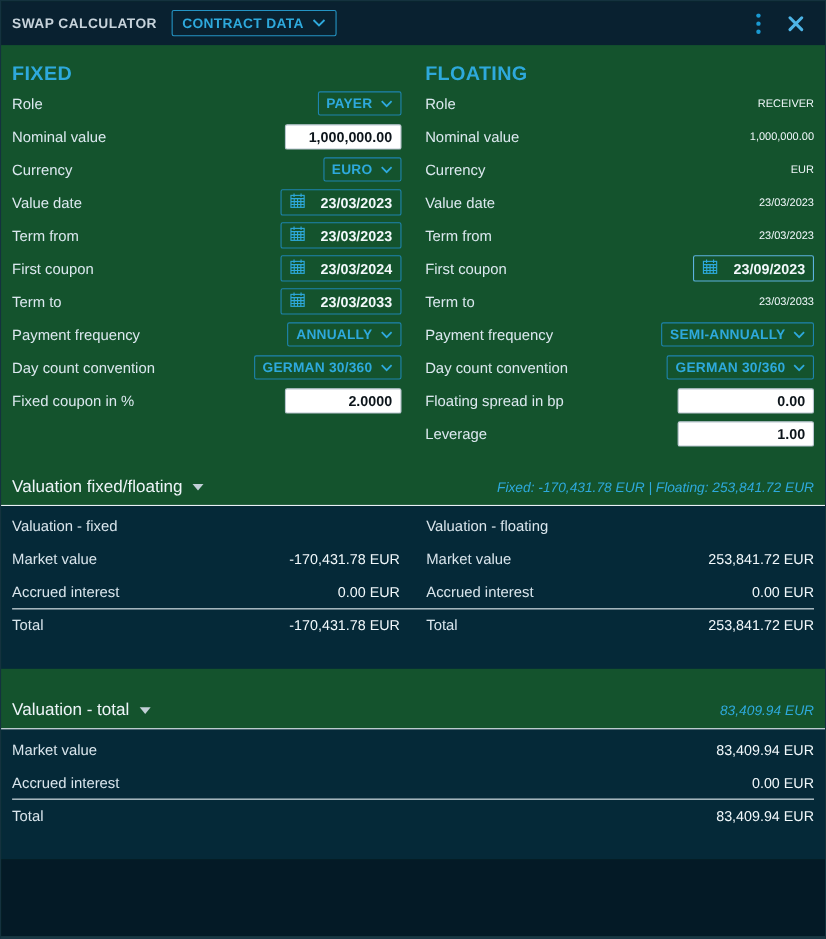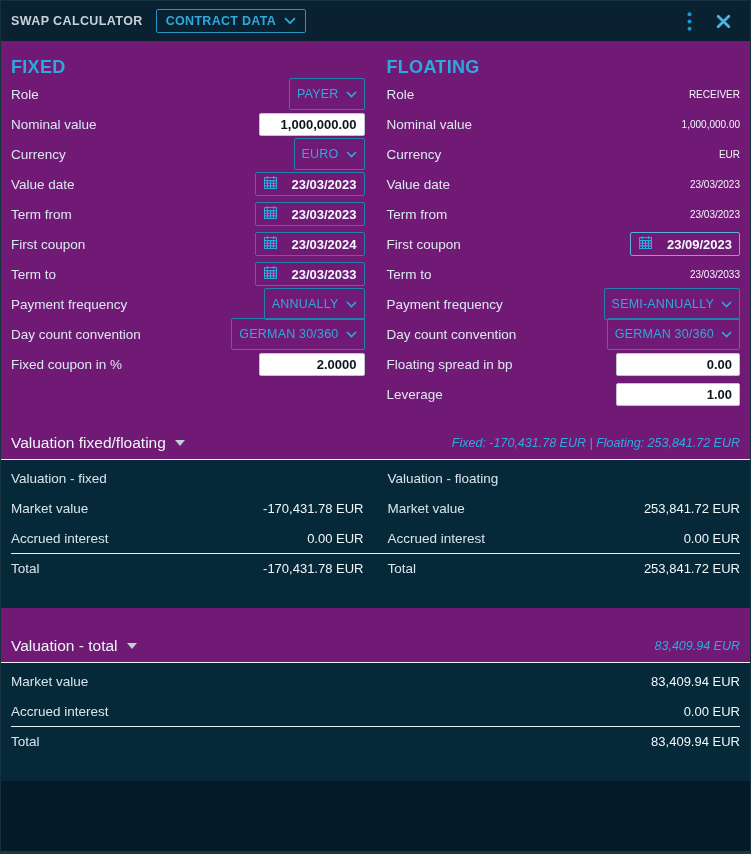--- a/index.html
+++ b/index.html
@@ -6,21 +6,21 @@
   html,body { width: 751px; height: 854px; }
   body {
     font-family: "Liberation Sans", sans-serif;
     background: #041a26;
     color: #e8f1f6;
     overflow: hidden;
   }
   .window {
     width: 751px; height: 854px;
     display: flex; flex-direction: column;
-    background: #701a75;
+    background: #14532d;
     border-left: 1px solid #14323e;
     border-right: 1px solid #14323e;
     border-top: 1px solid #14323e;
     border-bottom: 3px solid #1a3744;
   }
   
   .titlebar {
     height: 40px; flex: 0 0 40px;
     background: #092130;
     display: flex; align-items: center;
@@ -58,26 +58,26 @@
     color: #2ea9dc; font-size: 18px; font-weight: 700;
     letter-spacing: .3px; height: 24px; display: flex; align-items: center;
   }
   .frow {
     height: 30px;
     display: flex; align-items: center; justify-content: space-between;
   }
   .flabel { color: #dce8ef; font-size: 13.5px; }
   .static-val { color: #f1f8fb; font-size: 10px; }
   .dd {
-    height: 32px;
+    height: 22px;
     display: inline-flex; align-items: center; gap: 7px;
     padding: 0 7px;
     background: transparent;
     border: 1px solid #1e84ae; border-radius: 2px;
-    color: #2ea9dc; font-family: inherit; font-size: 12.5px; font-weight: 400;
+    color: #2ea9dc; font-family: inherit; font-size: 12.5px; font-weight: 700;
     letter-spacing: .2px; cursor: pointer; white-space: nowrap;
   }
   .inp-white {
     height: 23px;
     background: #ffffff; color: #0c141a;
     border: 1px solid #b9c6cf; border-radius: 2px;
     font-family: inherit; font-size: 13px; font-weight: 600;
     text-align: right; padding: 0 7px;
   }
   .w106 { width: 106px; }

